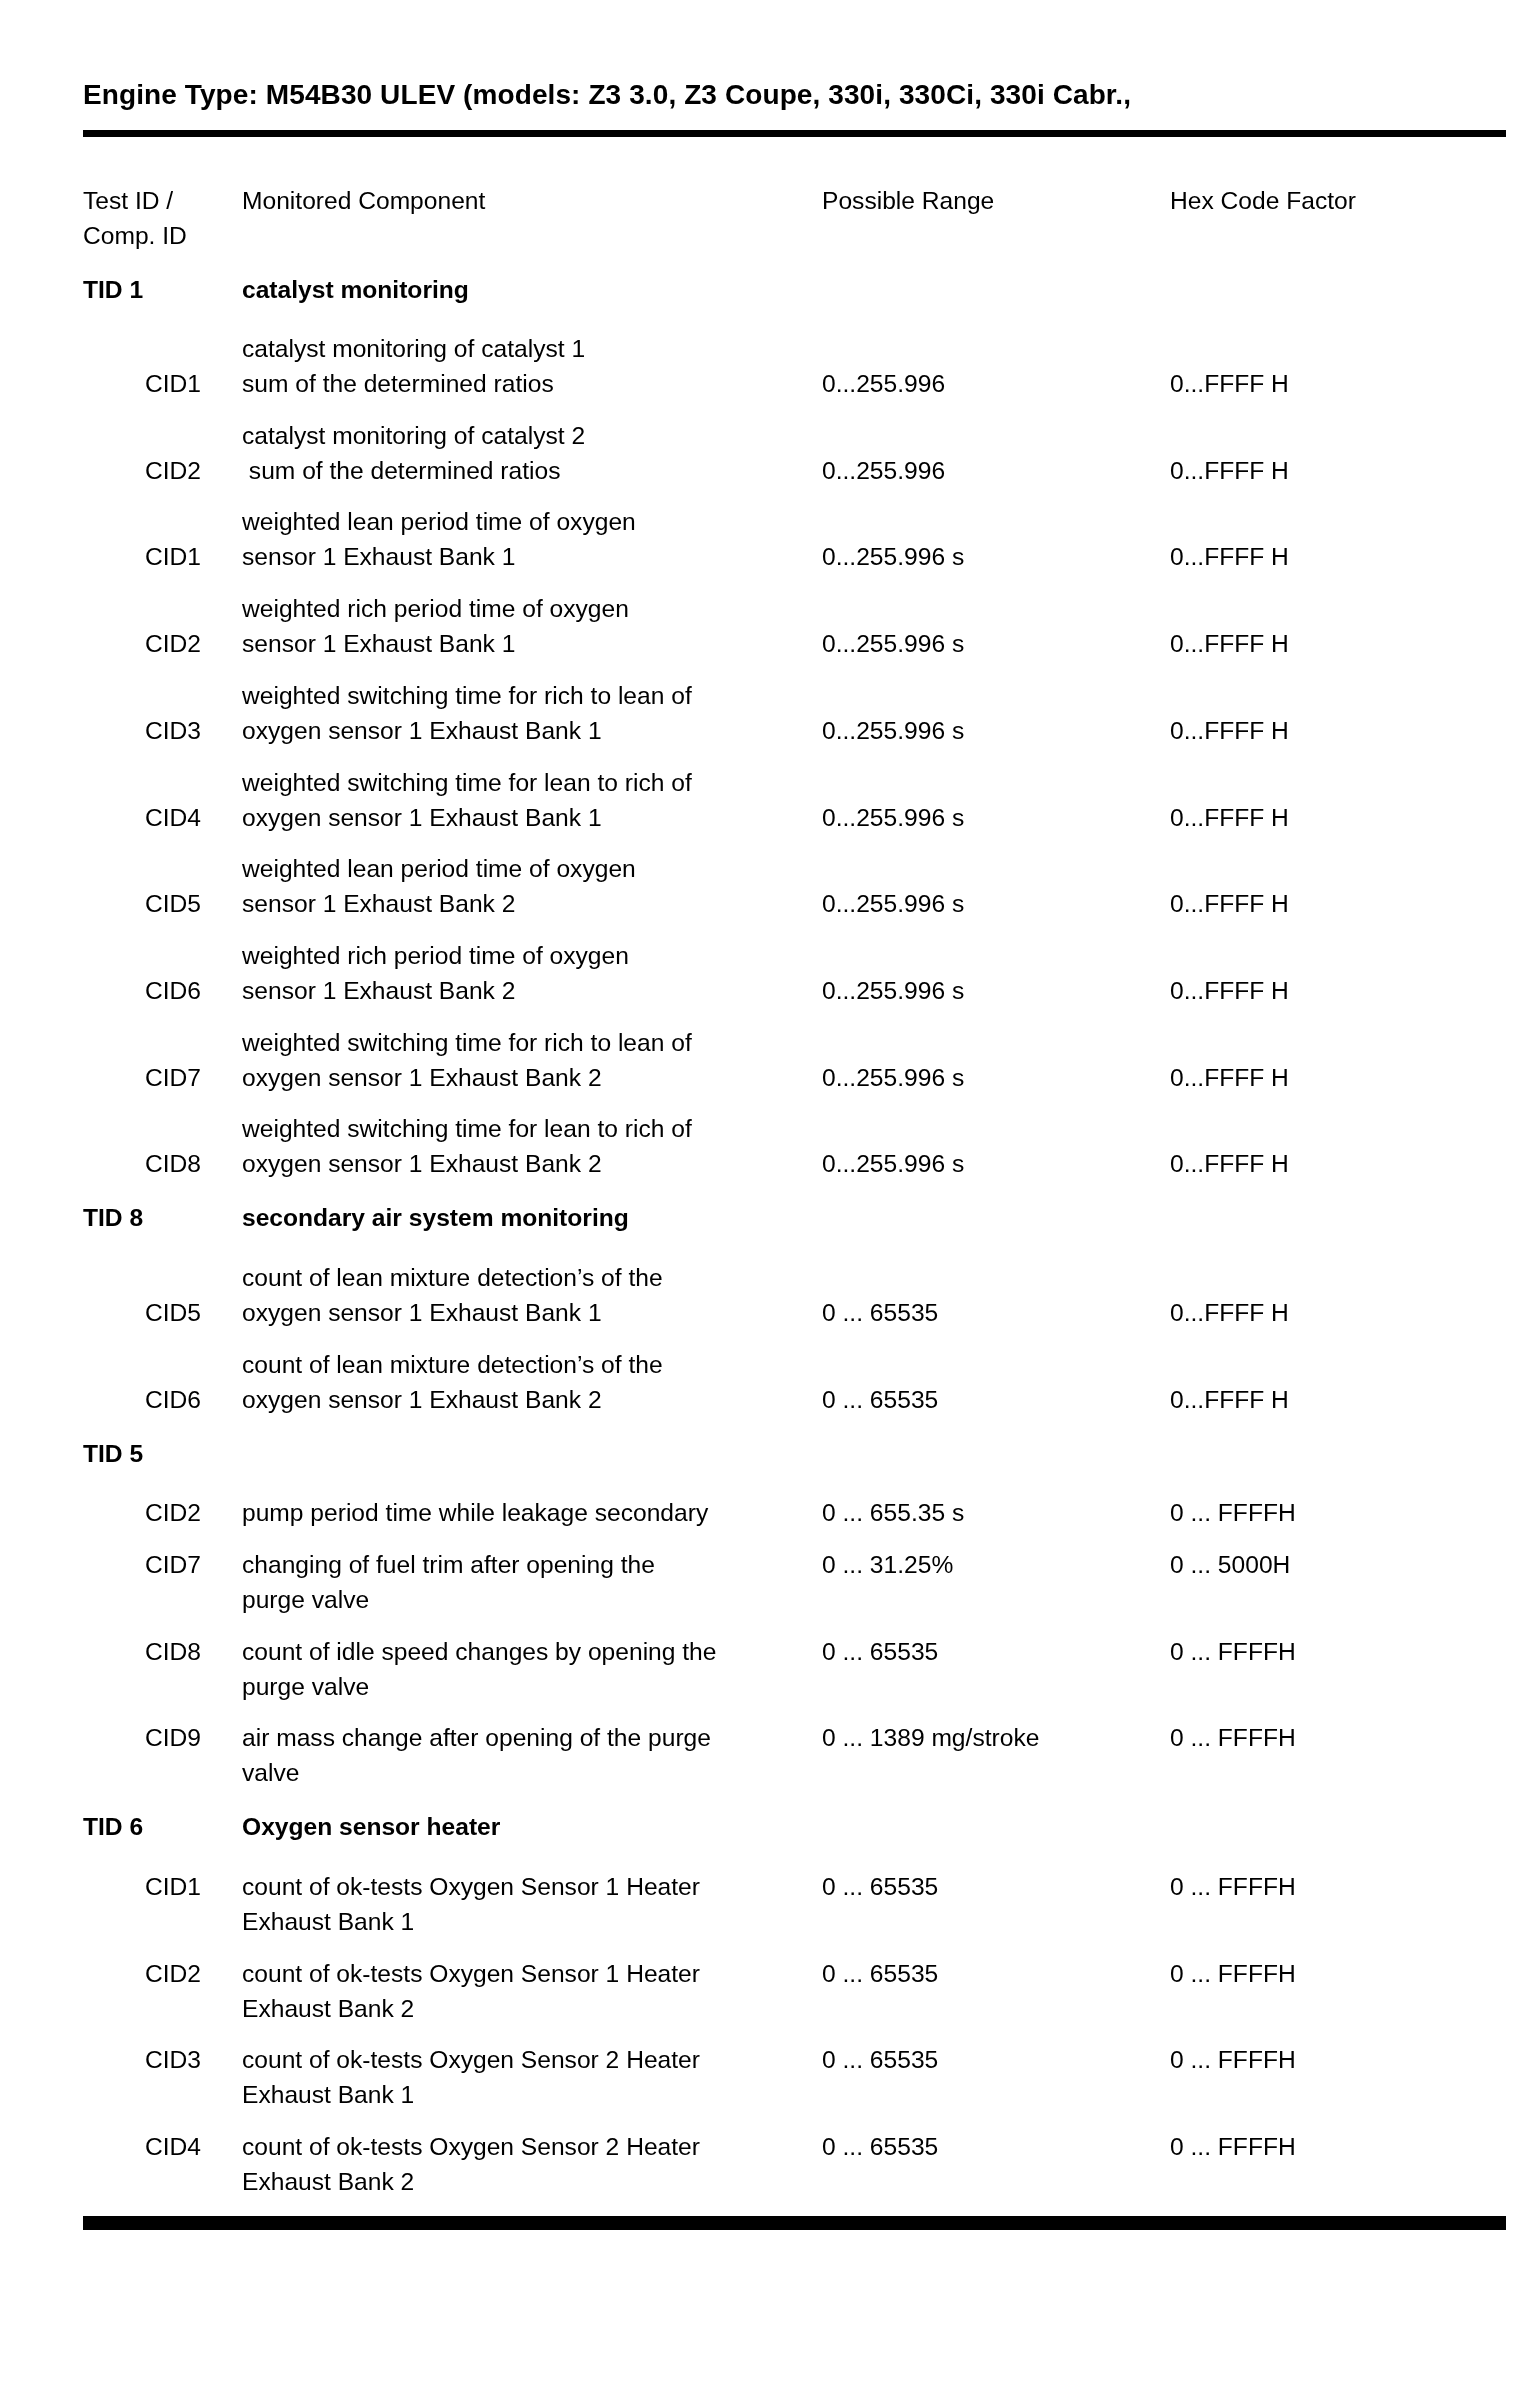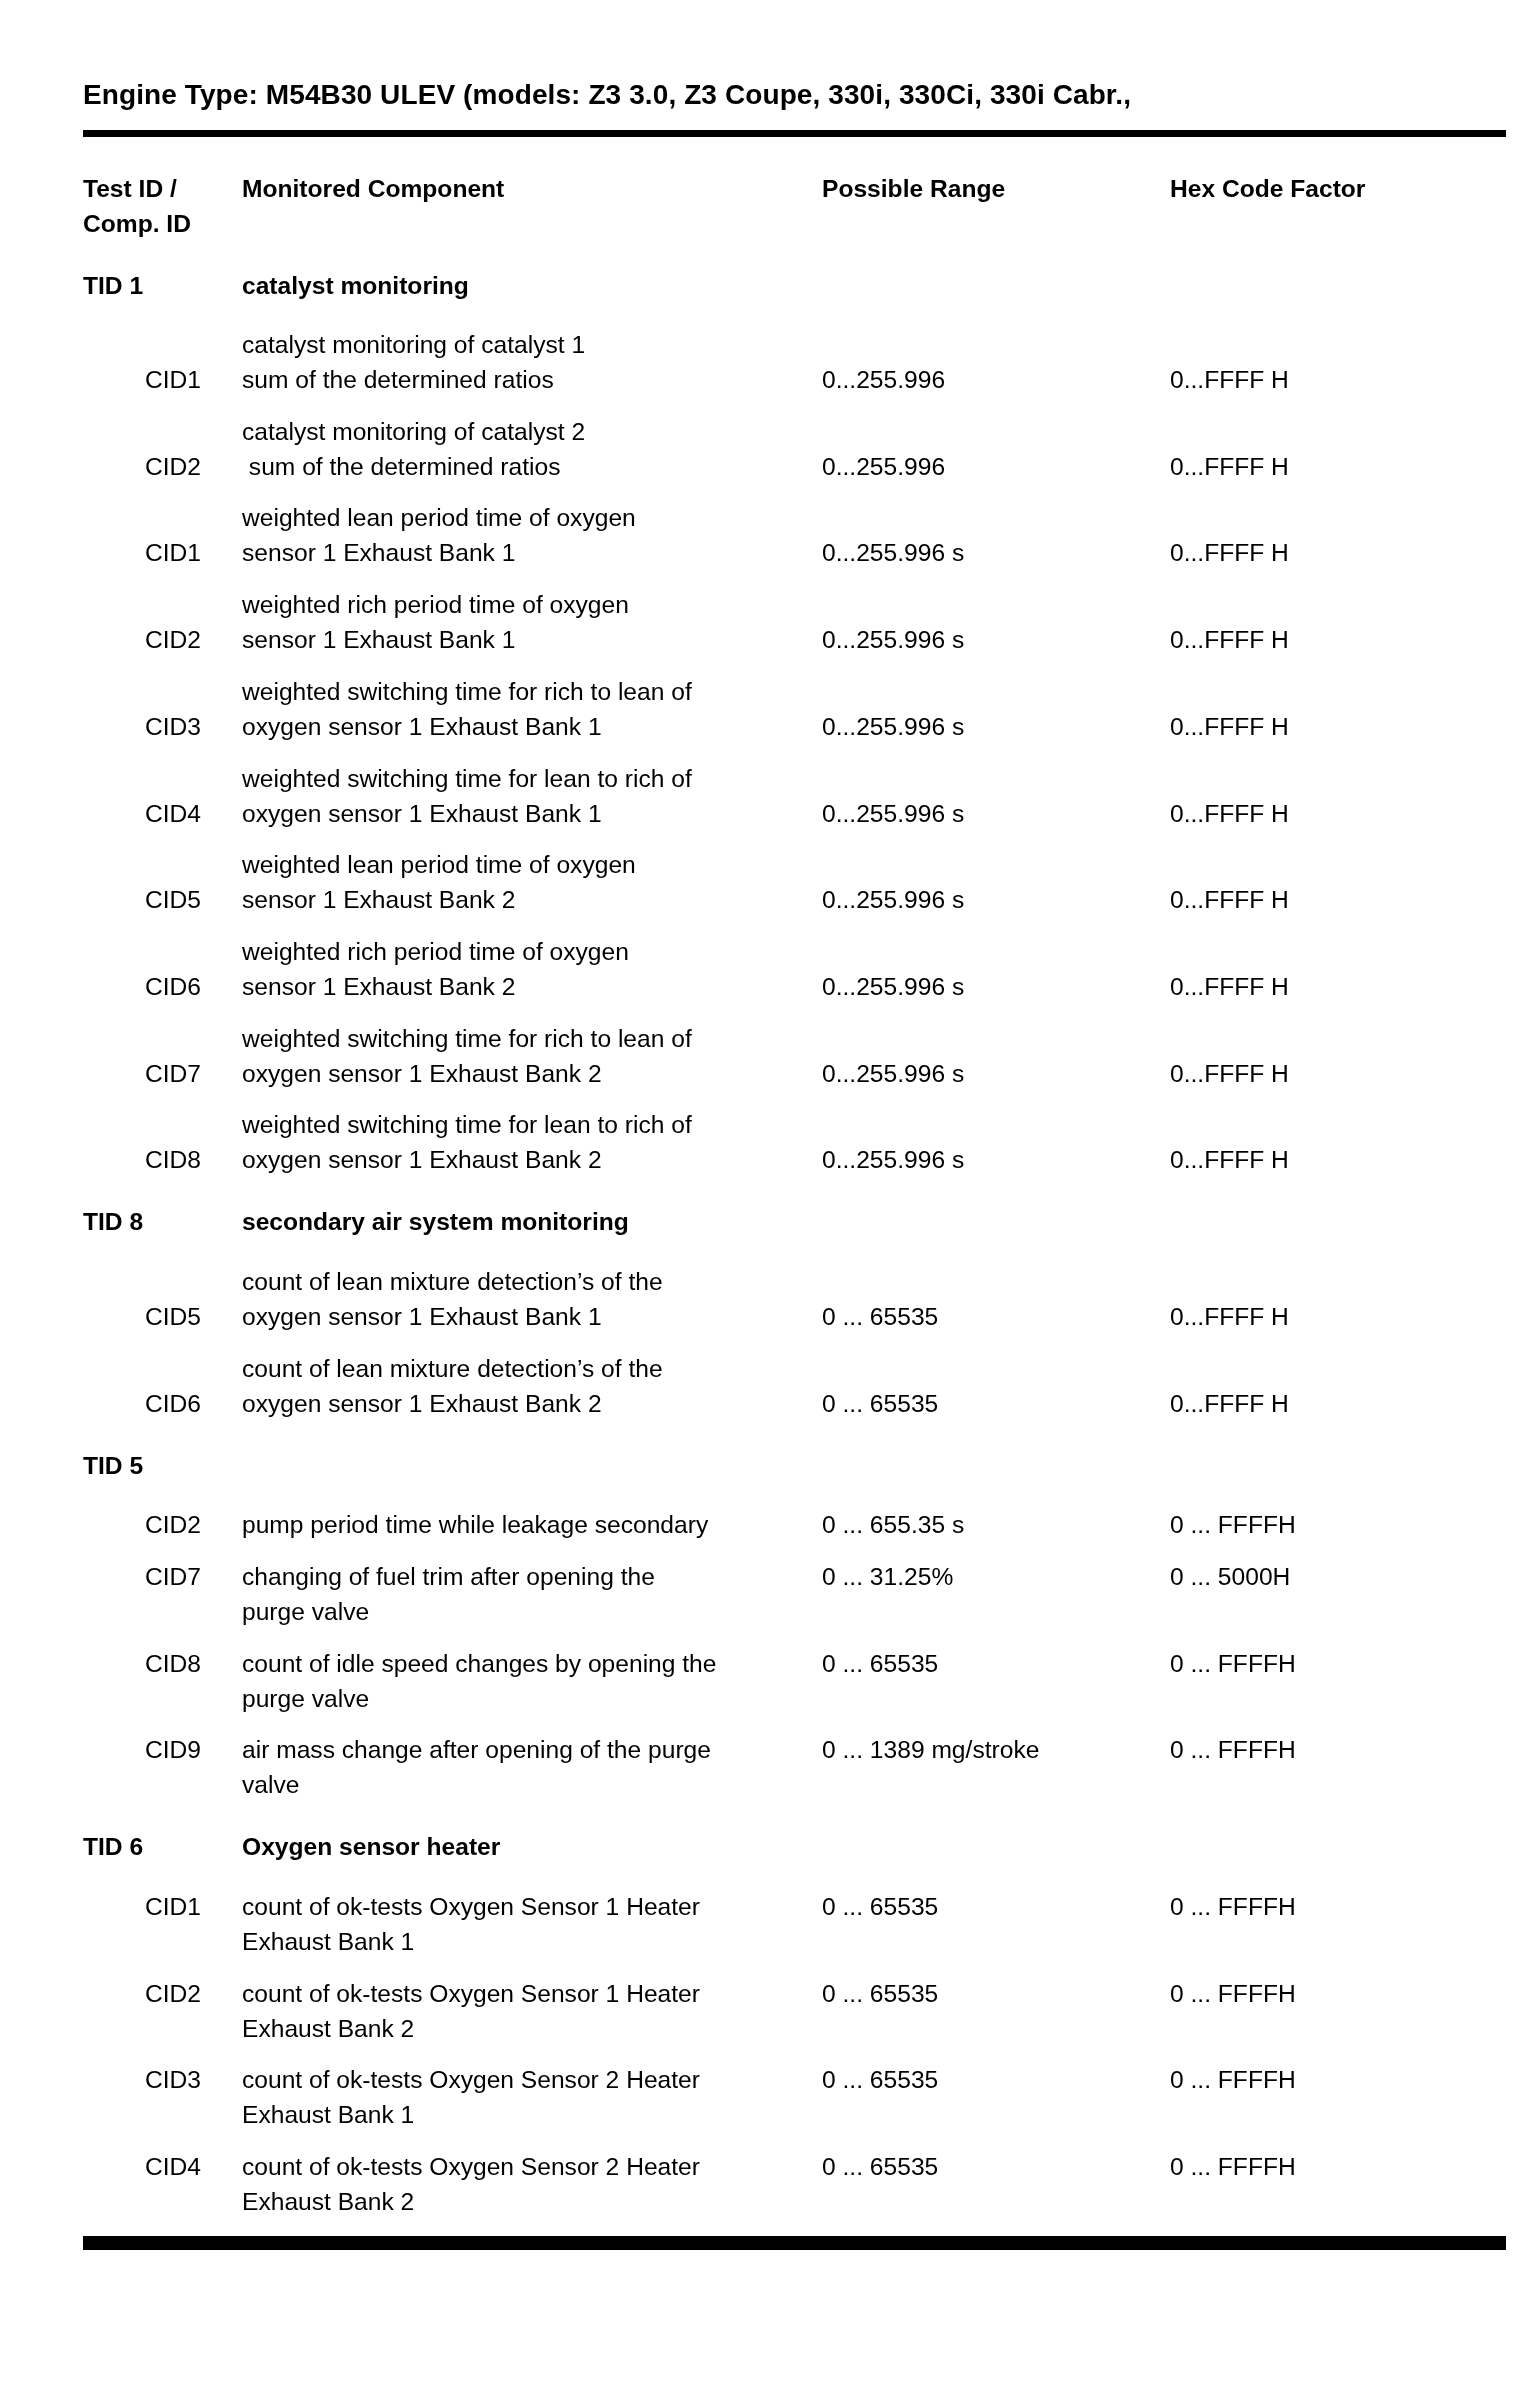--- a/index.html
+++ b/index.html
@@ -29,27 +29,27 @@
   .rule {
     width: 1423px;
     height: 6.5px;
     background: #000000;
     margin-top: 16px;
   }
   .grid-row {
     display: grid;
     grid-template-columns: 159px 580px 348px 340px;
   }
-  .col-headers { margin-top: 34px; align-items: start; font-weight: bold; }
+  .col-headers { margin-top: 46px; align-items: start; }
   .col-headers .hdr-line { display: block; }
   .c-range, .c-hex { text-align: left; }
   .cid-row { margin-bottom: 16.7px; }
   .valign-bottom { align-items: end; }
   .valign-top { align-items: start; }
-  .tid-row { margin-top: 27px; margin-bottom: 24.6px; }
+  .tid-row { margin-top: 19px; margin-bottom: 24.6px; }
   .tid-label, .tid-name { font-weight: bold; }
   .cid-label { padding-left: 62px; }
   .comp-line { display: block; white-space: pre; }
   .bottom-bar {
     width: 1423px;
     height: 14.5px;
     background: #000000;
     margin-top: 7.2px;
   }
 </style>

